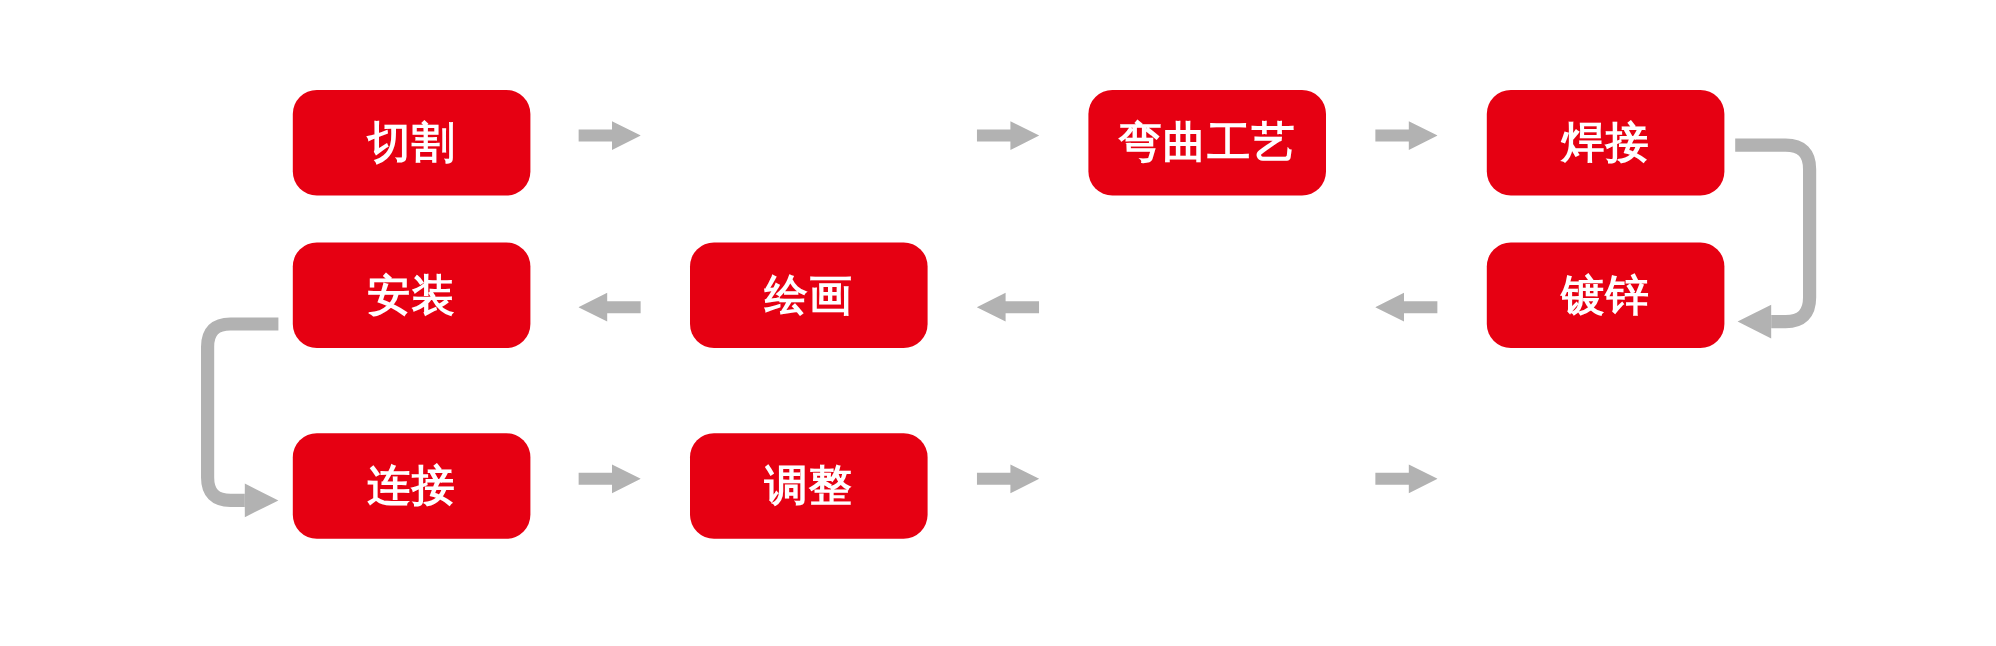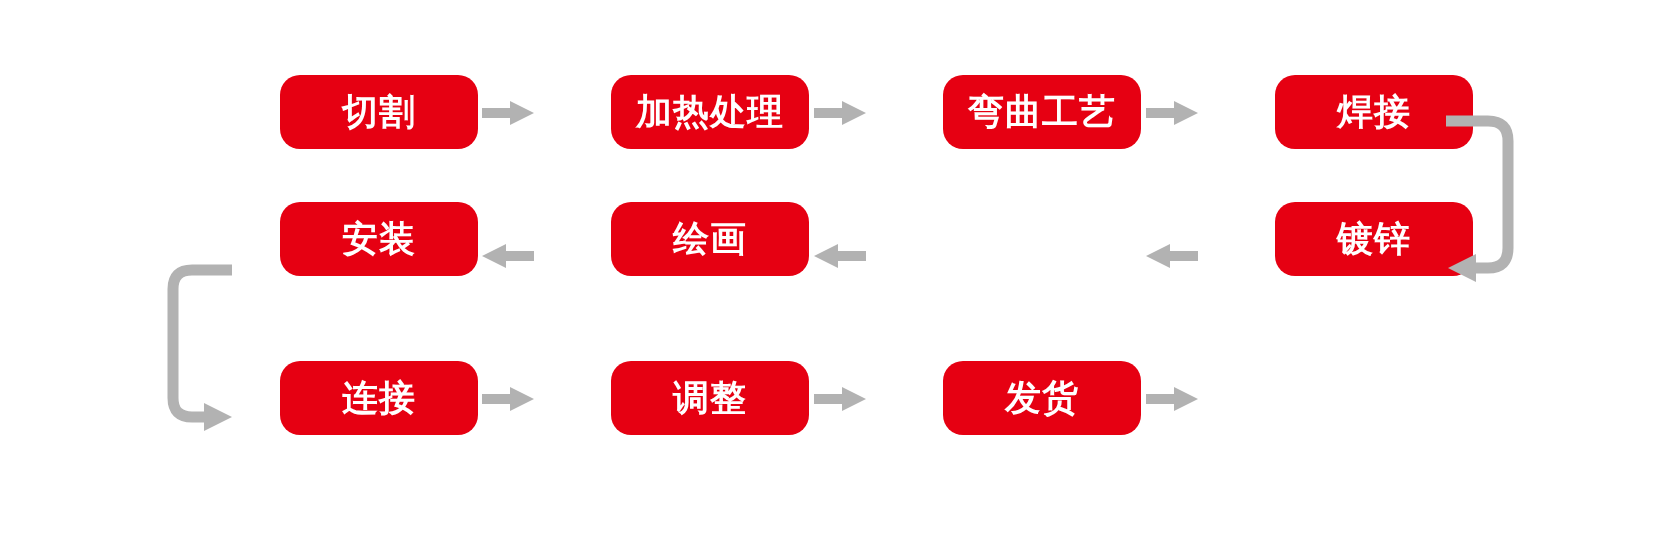--- a/index.html
+++ b/index.html
@@ -11,29 +11,28 @@
   html,body{margin:0;padding:0;background:var(--bg);}
   .stage{
     position:relative;
     width:1663px;height:538px;
     background:var(--bg);
     overflow:hidden;
     font-family:"Liberation Sans","DejaVu Sans",sans-serif;
   }
   .node{
     position:absolute;
-    width:198px;height:74px;
+    width:198px;height:88px;
     background:var(--accent);
     border-radius:20px;
     color:var(--node-text);
     display:flex;align-items:center;justify-content:center;
     font-size:36px;font-weight:bold;
     letter-spacing:1px;
     white-space:nowrap;
-    margin-left:36px;
   }
   .c0{left:244px}.c1{left:575px}.c2{left:907px}.c3{left:1239px}
   .r0{top:75px}.r1{top:202px}.r2{top:361px}
   .arrow{
     position:absolute;width:52px;height:28px;
   }
   .arrow svg{display:block;width:100%;height:100%;}
   .arrow polygon, .connector polygon{fill:var(--arrow);}
   .g0{left:482px}.g1{left:814px}.g2{left:1146px}
   .ar0{top:99px}.ar1{top:242px}.ar2{top:385px}
@@ -43,31 +42,29 @@
   .connector path{fill:none;stroke:var(--arrow);stroke-width:11px;}
   .conn-right{left:1440px;top:100px;width:92px;height:195px;}
   .conn-left{left:158px;top:248px;width:92px;height:195px;}
 </style>
 </head>
 <body>
 
 <div class="stage">
 
   <div class="node r0 c0">切割</div>
-  <div class="node r0 c1">加热处理</div>
   <div class="node r0 c2">弯曲工艺</div>
   <div class="node r0 c3">焊接</div>
 
   <div class="node r1 c0">安装</div>
   <div class="node r1 c1">绘画</div>
   <div class="node r2 c0">连接</div>
 
   <div class="node r1 c3">镀锌</div>
   <div class="node r2 c1">调整</div>
-  <div class="node r2 c2">发货</div>
 
   <div class="arrow g0 ar0">
     <svg viewBox="0 0 52 28">
         <polygon points="0,9 28,9 28,2 52,14 28,26 28,19 0,19"></polygon>
       </svg>
   </div>
   <div class="arrow g1 ar0">
     <svg viewBox="0 0 52 28">
         <polygon points="0,9 28,9 28,2 52,14 28,26 28,19 0,19"></polygon>
       </svg>

